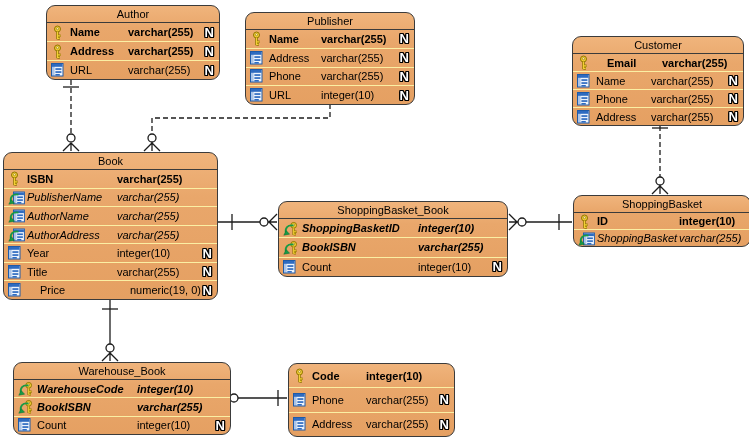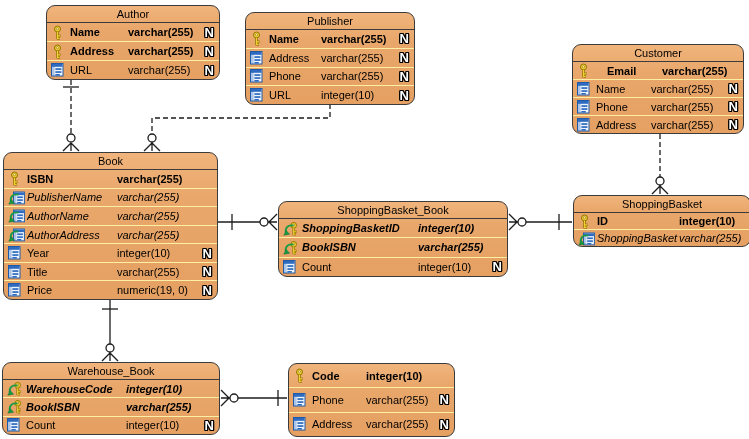--- a/index.html
+++ b/index.html
@@ -192,21 +192,21 @@
               <rect x="4.4" y="8.2" width="6" height="1.7" fill="#2e6bc0"></rect>
               <rect x="4.4" y="11" width="4.4" height="1.6" fill="#2e6bc0"></rect>
             </svg>
           </span>
           <span class="cname" style="width: 52px;">URL</span>
           <span class="ctype">integer(10)</span>
           <span class="nflag">N</span>
         </div>
       </div>
     </div>
-    <div class="tbl" style="left: 572px; top: 44px; width: 172px; height: 90px;">
+    <div class="tbl" style="left: 572px; top: 36px; width: 172px; height: 90px;">
       <div class="tbl-header">Customer</div>
       <div class="rows">
         <div class="row pk">
           <span class="icon">
             <svg width="14" height="15" viewBox="0 0 14 15">
               <circle cx="6.5" cy="4" r="3" fill="#f3cf35" stroke="#8f7400"></circle>
               <circle cx="6.5" cy="3.7" r="1.1" fill="#fdf3c0" stroke="#8f7400" stroke-width="0.6"></circle>
               <path d="M6.5,7 L6.5,14.2 M6.5,10.8 L9.6,10.8 M6.5,13.4 L8.9,13.4" stroke="#8f7400" stroke-width="2.6"></path>
               <path d="M6.5,7 L6.5,14 M6.5,10.8 L9.3,10.8 M6.5,13.4 L8.6,13.4" stroke="#f3cf35" stroke-width="1.2"></path>
             </svg>
@@ -364,21 +364,21 @@
           <span class="icon">
             <svg width="13" height="14" viewBox="0 0 13 14">
               <rect x="0.5" y="0.5" width="11.5" height="12.5" fill="#eef4fc" stroke="#1e5aa8"></rect>
               <rect x="1" y="1" width="10.5" height="2.8" fill="#2e6bc0"></rect>
               <rect x="1" y="1" width="2.6" height="12" fill="#2e6bc0" opacity="0.35"></rect>
               <rect x="4.4" y="5.2" width="6" height="1.7" fill="#2e6bc0"></rect>
               <rect x="4.4" y="8.2" width="6" height="1.7" fill="#2e6bc0"></rect>
               <rect x="4.4" y="11" width="4.4" height="1.6" fill="#2e6bc0"></rect>
             </svg>
           </span>
-          <span class="cname" style="width: 90px;">Price</span>
+          <span class="cname" style="width: 90px; margin-left: 13px;">Price</span>
           <span class="ctype">numeric(19, 0)</span>
           <span class="nflag">N</span>
         </div>
       </div>
     </div>
     <div class="tbl" style="left: 278px; top: 201px; width: 230px; height: 76px;">
       <div class="tbl-header">ShoppingBasket_Book</div>
       <div class="rows">
         <div class="row pkfk">
           <span class="icon">
@@ -457,21 +457,21 @@
               </g>
               <path d="M3,12.5 C1.6,7 4.6,3.6 10.5,4.6" fill="none" stroke="#179a45" stroke-width="1.8"></path>
               <path d="M0.8,14.2 L6.6,13.2 L3.2,9.6 Z" fill="#179a45" stroke="#0d6e30" stroke-width="0.5"></path>
             </svg>
           </span>
           <span class="cname" style="width: 82px;">ShoppingBasket</span>
           <span class="ctype">varchar(255)</span>
         </div>
       </div>
     </div>
-    <div class="tbl" style="left: 2px; top: 362px; width: 218px; height: 73px;">
+    <div class="tbl" style="left: 13px; top: 362px; width: 218px; height: 73px;">
       <div class="tbl-header">Warehouse_Book</div>
       <div class="rows">
         <div class="row pkfk">
           <span class="icon">
             <svg width="18" height="15" viewBox="0 0 18 15">
               <g transform="translate(4.5,0.5) scale(0.95)">
                 <circle cx="6.5" cy="4" r="3" fill="#f3cf35" stroke="#8f7400"></circle>
                 <circle cx="6.5" cy="3.7" r="1.1" fill="#fdf3c0" stroke="#8f7400" stroke-width="0.6"></circle>
                 <path d="M6.5,7 L6.5,14.2 M6.5,10.8 L9.6,10.8 M6.5,13.4 L8.9,13.4" stroke="#8f7400" stroke-width="2.6"></path>
                 <path d="M6.5,7 L6.5,14 M6.5,10.8 L9.3,10.8 M6.5,13.4 L8.6,13.4" stroke="#f3cf35" stroke-width="1.2"></path>

